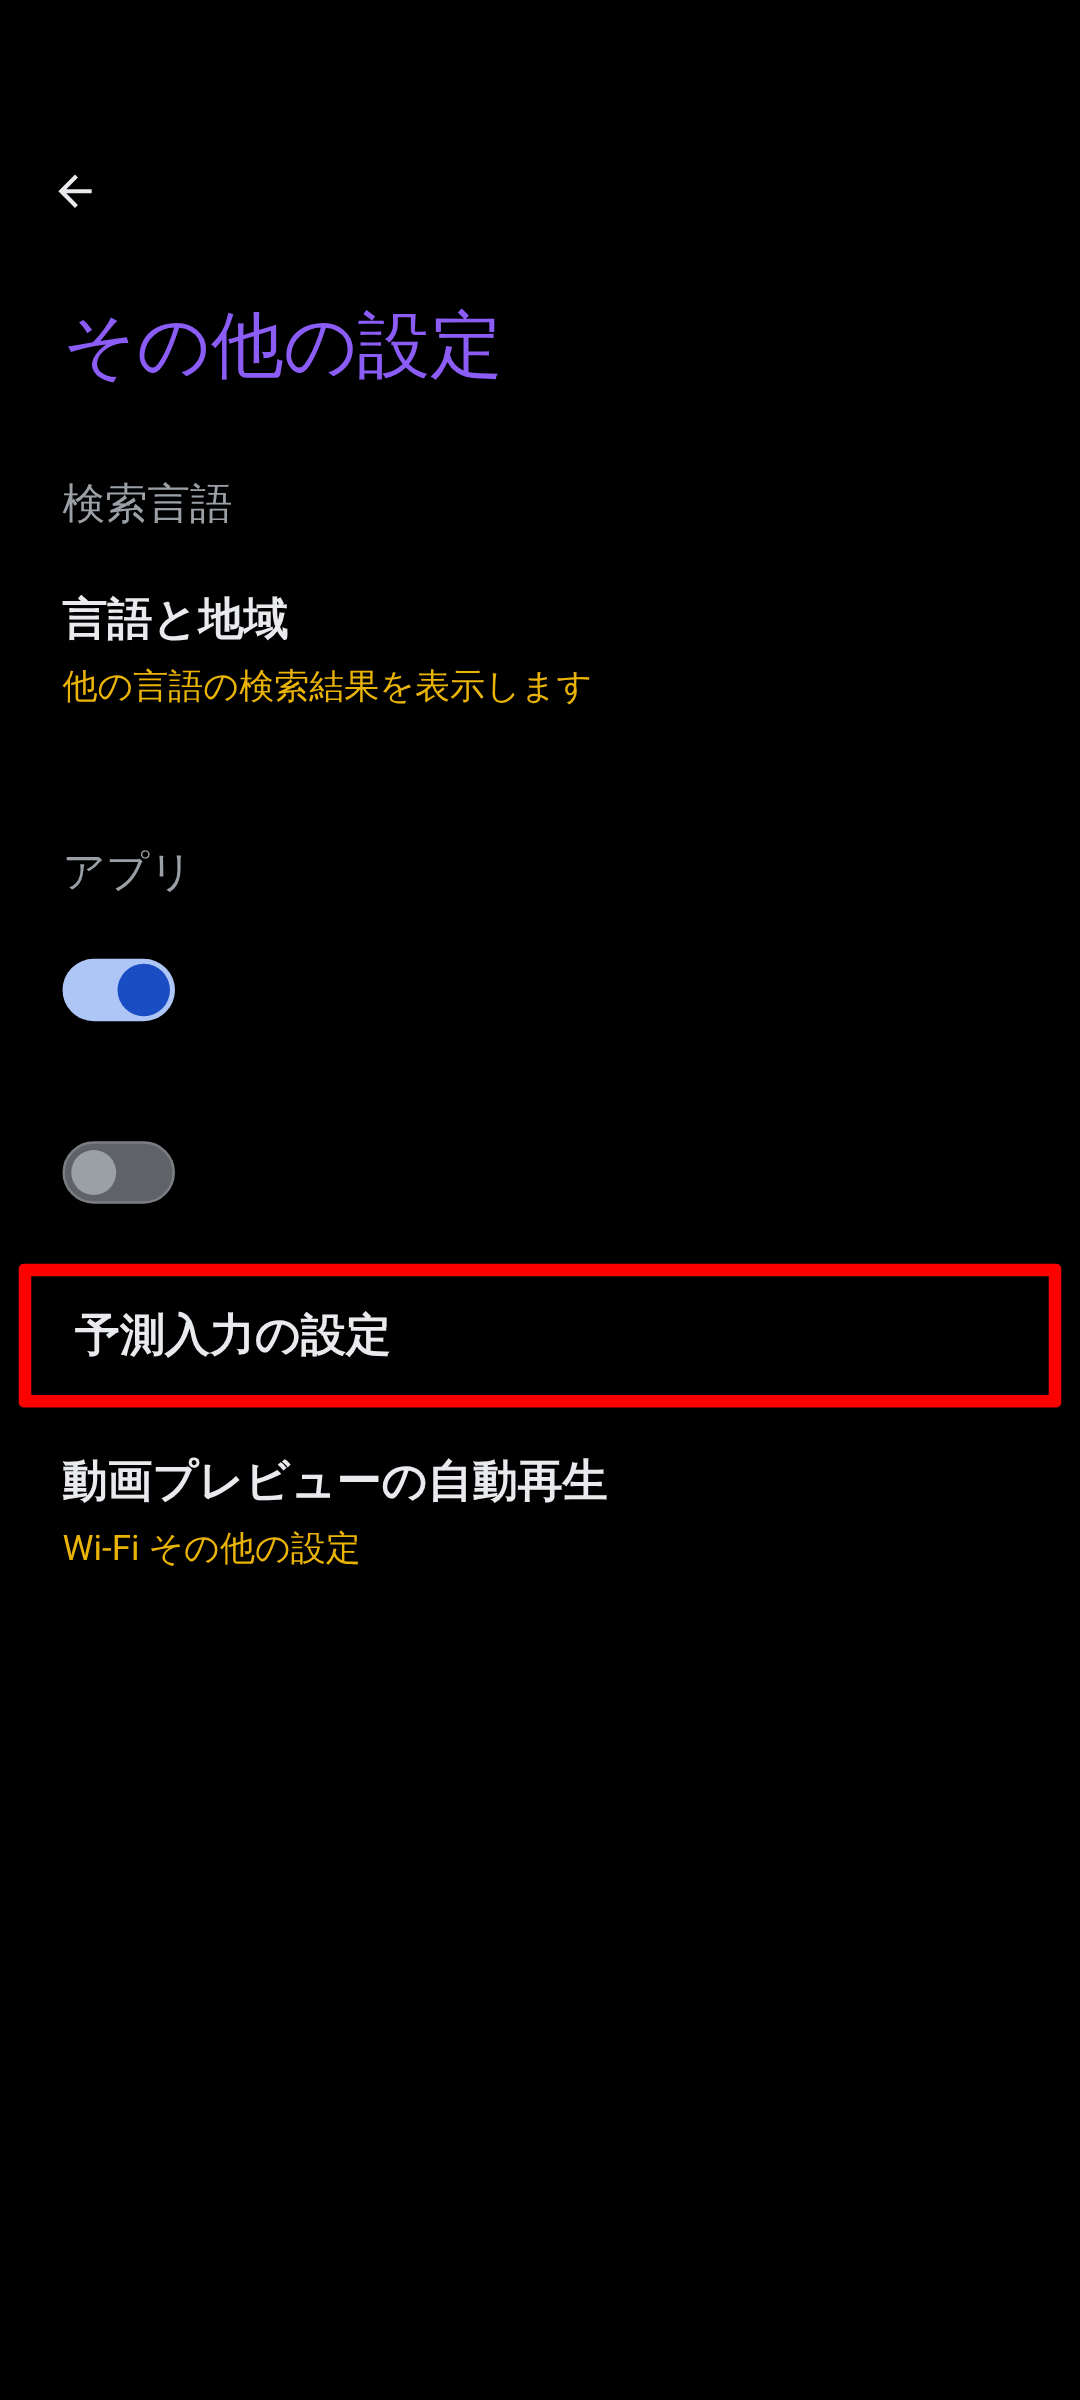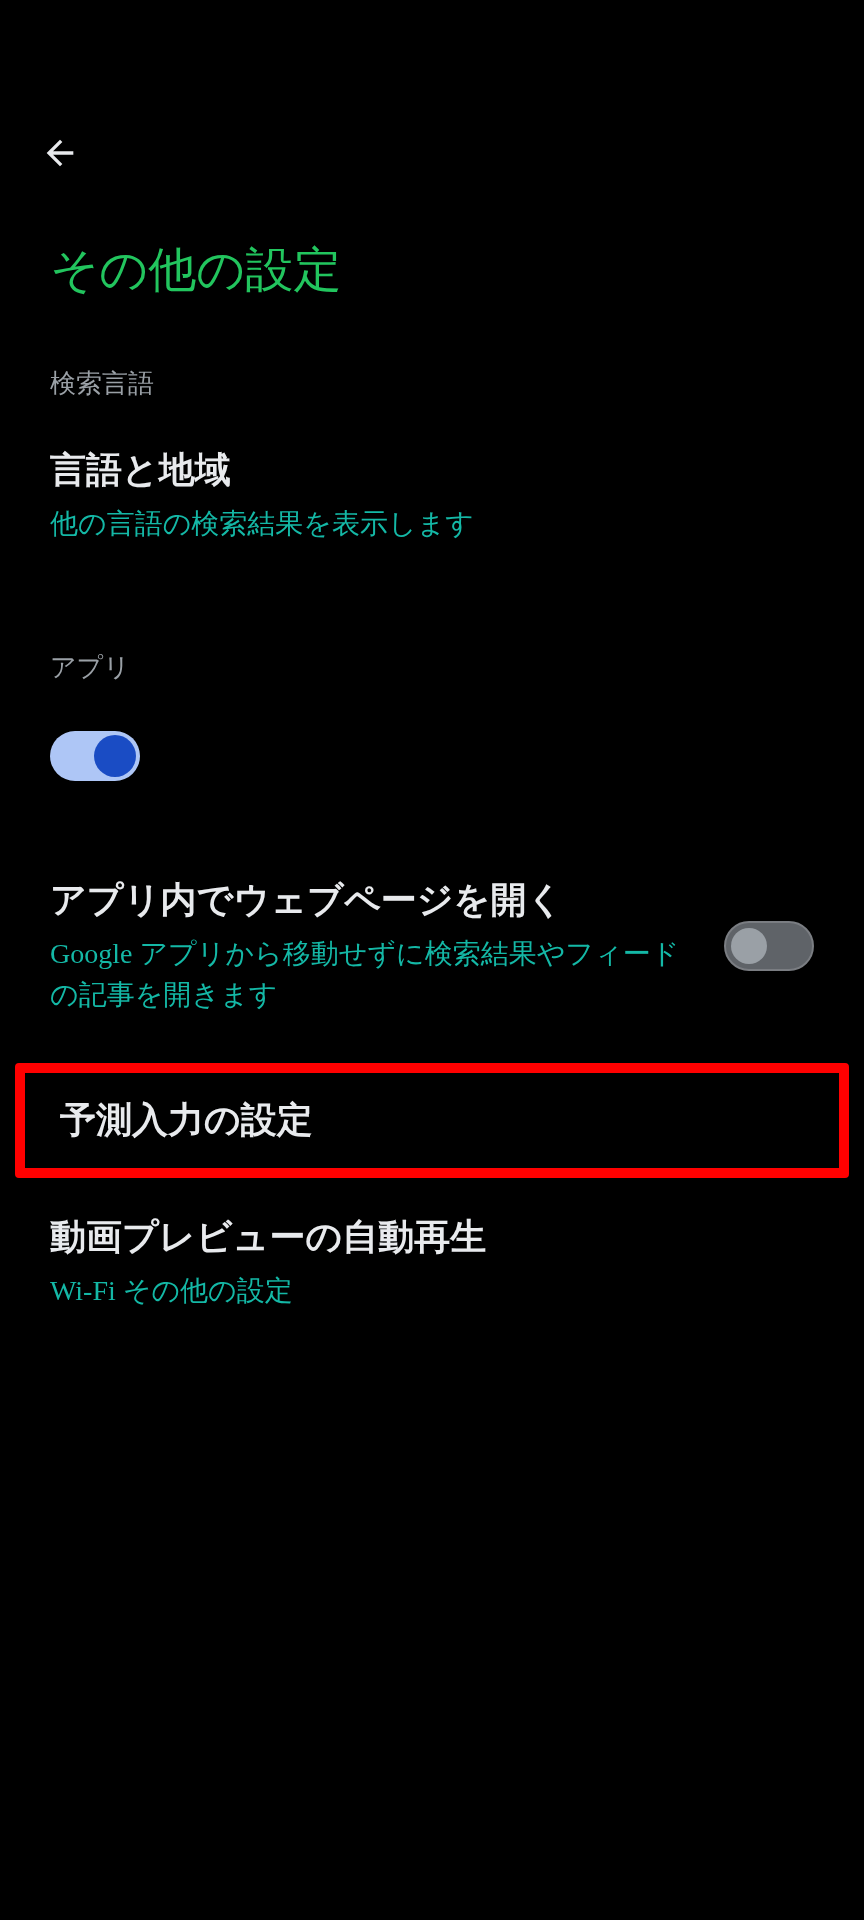--- a/index.html
+++ b/index.html
@@ -28,27 +28,27 @@
       align-items: center;
       justify-content: center;
       cursor: pointer;
     }
     .back-button svg {
       width: 40px;
       height: 40px;
       fill: #e8eaed;
     }
     .page-title {
-      font-size: 48px;
+      font-size: 58px;
       font-weight: 400;
-      color: #22c55e;
+      color: #8b5cf6;
       padding: 55px 50px 50px 50px;
     }
     .section-header {
-      font-size: 26px;
+      font-size: 34px;
       color: #9aa0a6;
       padding: 14px 77px 18px 50px;
       font-weight: 400;
       font-family: Liberation Serif, serif;
     }
     .setting-item {
       padding: 28px 50px 30px 50px;
       display: flex;
       align-items: center;
       justify-content: space-between;
@@ -59,24 +59,23 @@
       min-width: 0;
     }
     .setting-title {
       font-size: 36px;
       color: #e8eaed;
       font-weight: 700;
       line-height: 1.3;
     }
     .setting-subtitle {
       font-size: 28px;
-      color: #14b8a6;
+      color: #eab308;
       margin-top: 10px;
       line-height: 1.45;
-      font-family: Liberation Serif, serif;
     }
     .toggle {
       width: 90px;
       height: 50px;
       border-radius: 25px;
       position: relative;
       flex-shrink: 0;
     }
     .toggle-on {
       background: #aec6f6;
@@ -148,24 +147,20 @@
 
 <div class="section-header">アプリ</div>
 
 <div class="setting-item">
   <div class="toggle toggle-on"></div>
 </div>
 
 <div class="spacer-md"></div>
 
 <div class="setting-item">
-  <div class="setting-text">
-    <div class="setting-title">アプリ内でウェブページを開く</div>
-    <div class="setting-subtitle">Google アプリから移動せずに検索結果やフィードの記事を開きます</div>
-  </div>
   <div class="toggle toggle-off"></div>
 </div>
 
 <div class="highlight-box">
   <div class="setting-item">
     <div class="setting-text">
       <div class="setting-title">予測入力の設定</div>
     </div>
   </div>
 </div>

